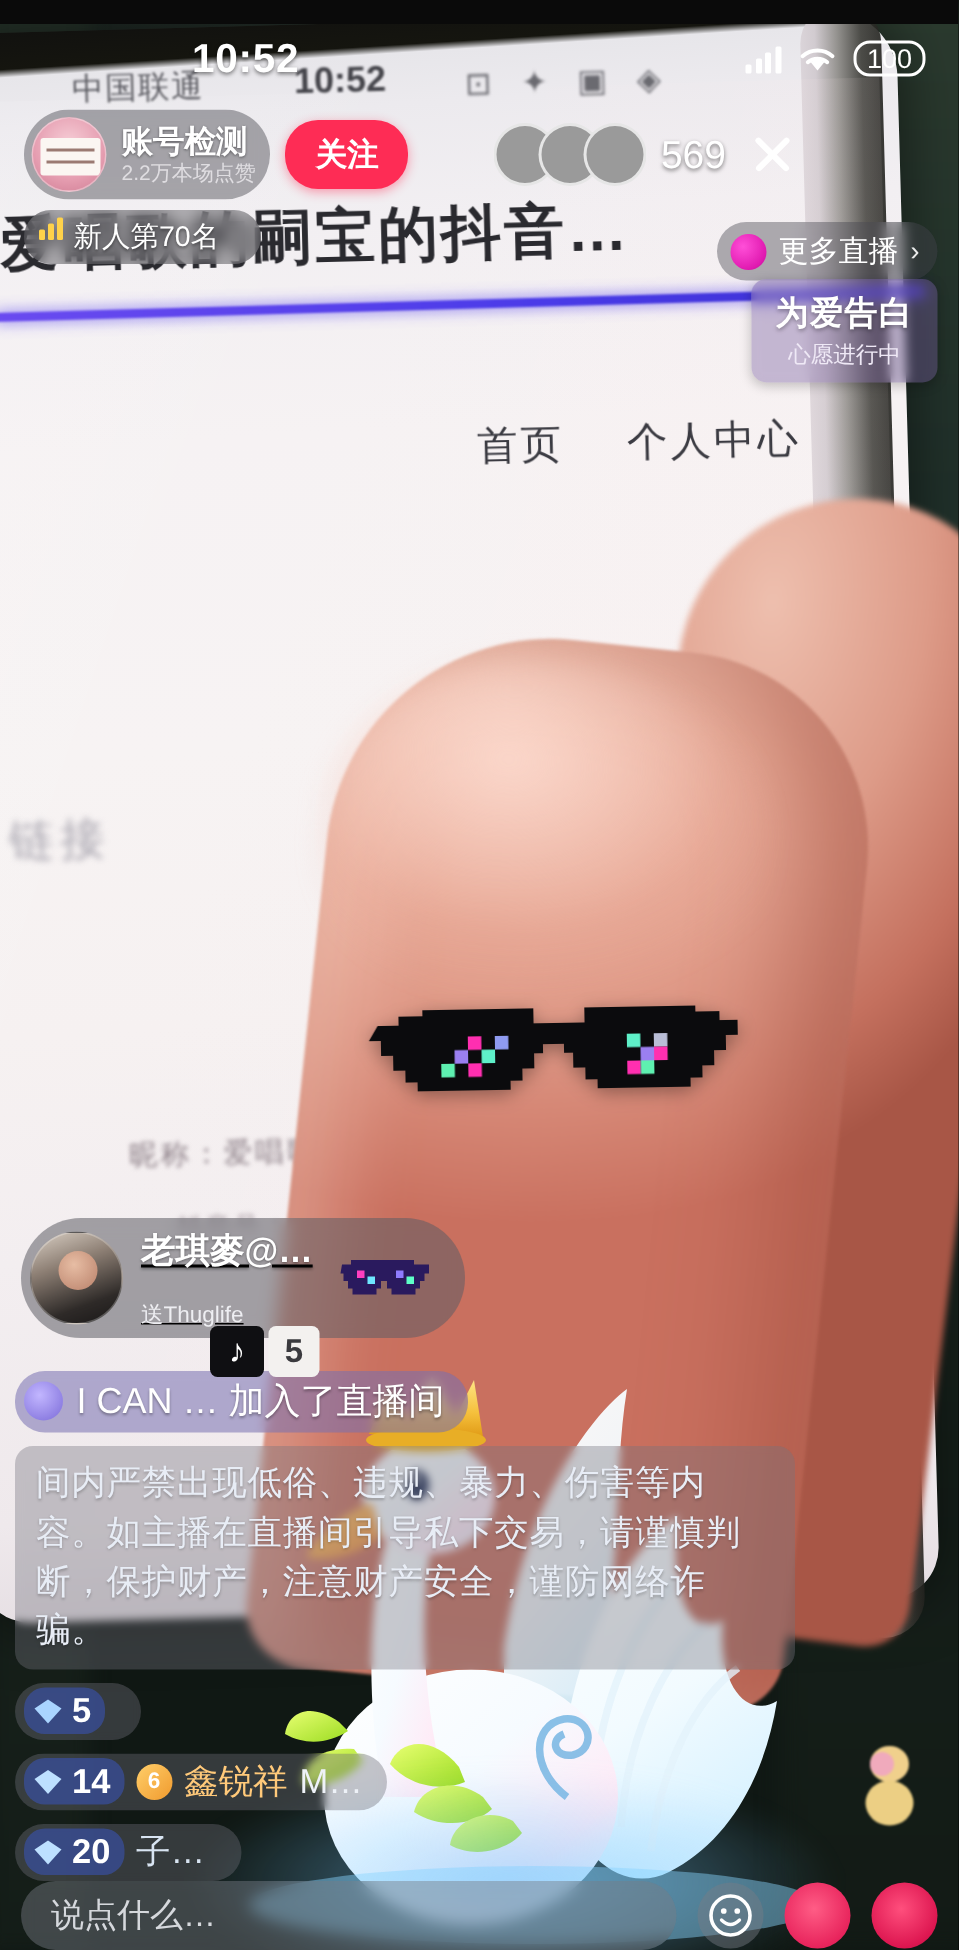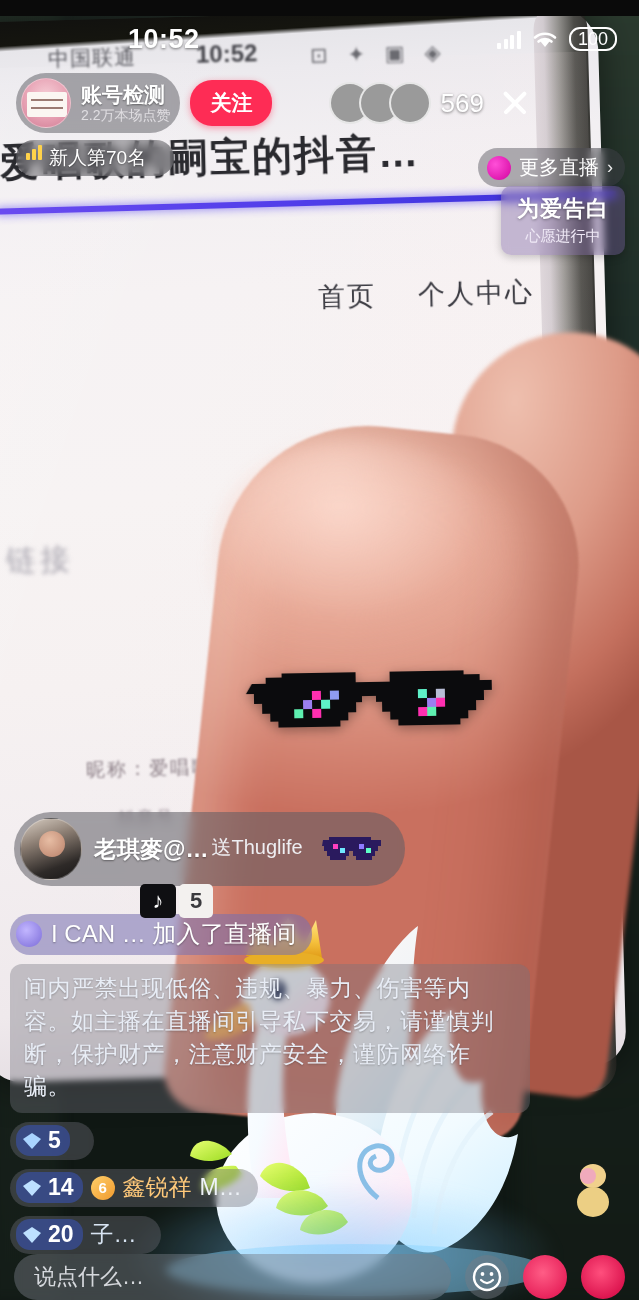--- a/index.html
+++ b/index.html
@@ -257,23 +257,23 @@
     position:absolute; left:14px; top:812px; z-index:40;
     display:flex; align-items:center; gap:12px;
     background:rgba(92,92,100,.55); border-radius:40px;
     padding:6px 22px 6px 6px; backdrop-filter:blur(6px);
   }
   .gb-av{ width:62px; height:62px; border-radius:50%; flex:0 0 62px; overflow:hidden;
     background:linear-gradient(160deg,#d9cfc4 0%, #8d7f74 35%, #2e2a28 75%, #191717 100%);
     border:1px solid rgba(255,255,255,.25); position:relative; }
   .gb-av::after{ content:""; position:absolute; left:18px; top:12px; width:26px; height:26px;
     border-radius:50%; background:radial-gradient(circle at 40% 35%,#e7bda4,#b9816a); }
-  .gb-text{ display:flex; flex-direction:row; gap:3px; }
+  .gb-text{ display:flex; flex-direction:column; gap:18px;text-decoration:underline; }
   .gb-name{ color:#fff; font-size:23px; font-weight:700; text-shadow:0 1px 2px rgba(0,0,0,.4); }
-  .gb-act{ color:#eeeef2; font-size:20px; }
+  .gb-act{ color:#eeeef2; font-size:15px; }
   .gb-icon{ width:62px; height:30px; margin-left:6px; }
 
   
   .dy-badge{
     position:absolute; left:140px; top:884px; z-index:40;
     display:flex; align-items:center; gap:3px;
   }
   .dy-sq{ width:36px; height:34px; background:#0f0f12; border-radius:5px;
     display:flex; align-items:center; justify-content:center;
     color:#fff; font-size:22px; font-weight:700; }

